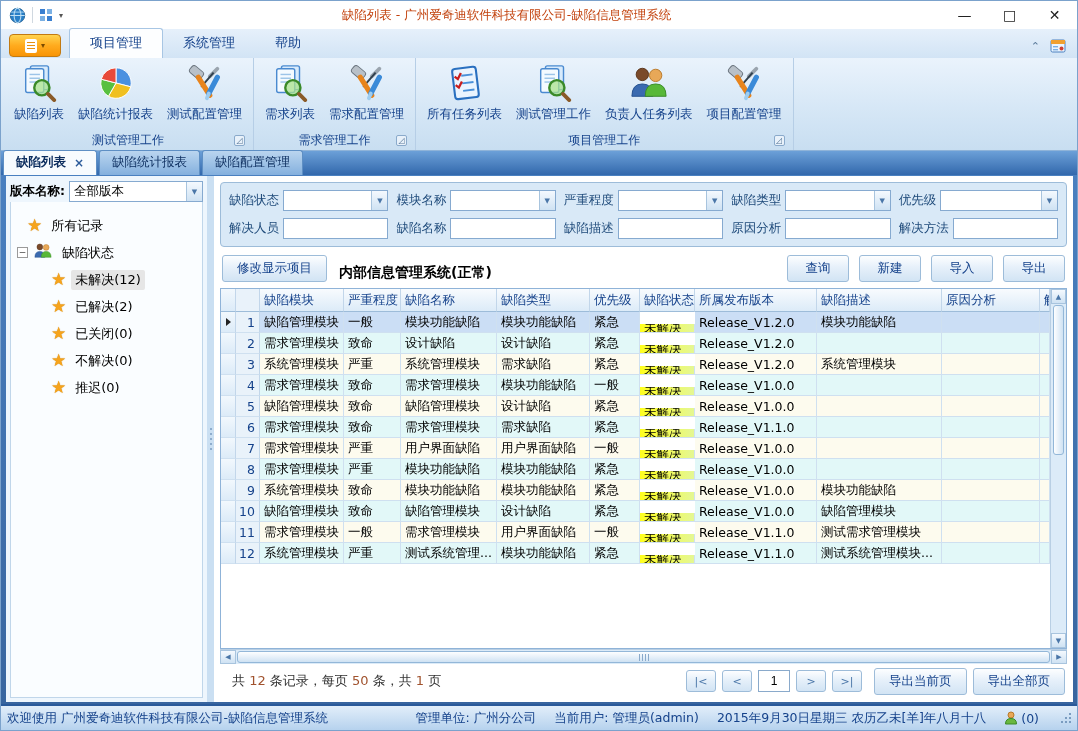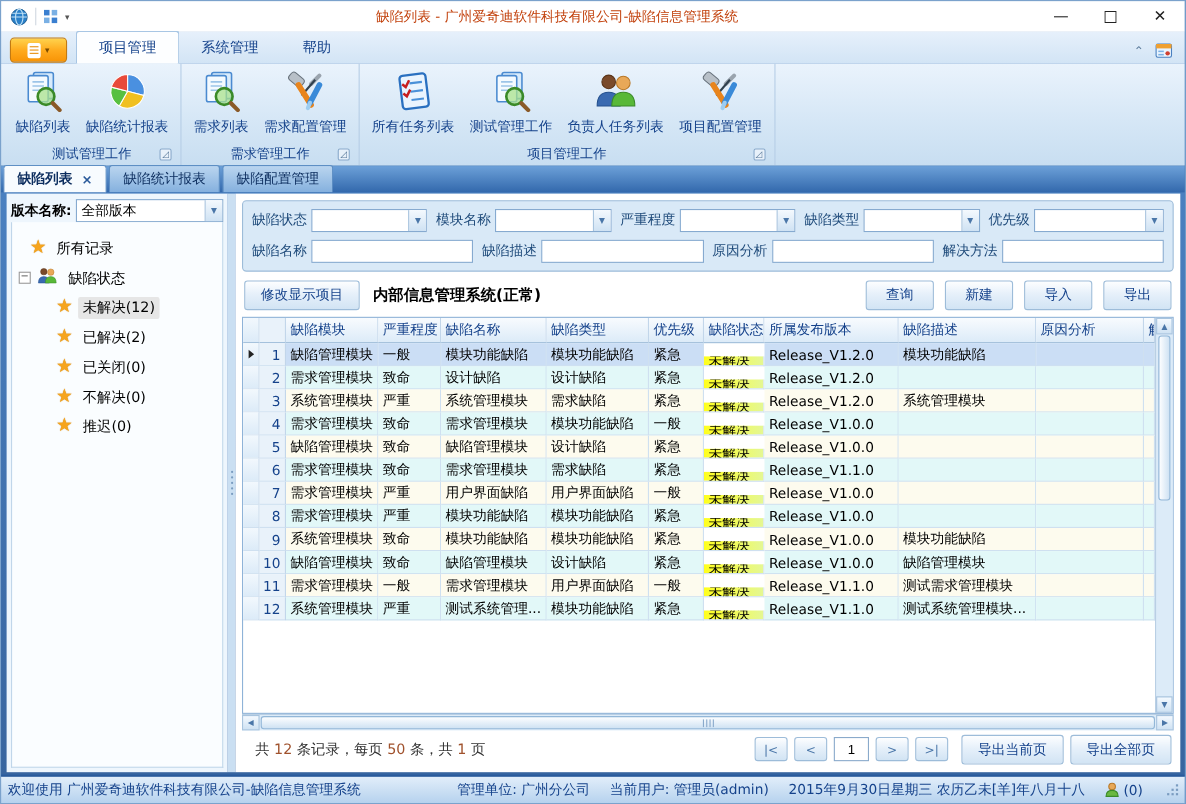--- a/index.html
+++ b/index.html
@@ -70,21 +70,21 @@
   
   .right-panel { flex:1; background:#fff; display:flex; flex-direction:column; padding:6px 6px 4px; min-width:0; }
   .filter-panel { border:1px solid #9dbcd9; border-radius:4px; background:#d9e9f7; padding:7px 8px; display:flex; flex-direction:column; gap:7px; flex:none; }
   .frow { display:flex; gap:8px; }
   .ffield { flex:1; display:flex; align-items:center; gap:4px; min-width:0; }
   .flabel { font-size:12.5px; color:#1e4a7a; white-space:nowrap; }
   .finput { flex:1; height:21px; background:#fff; border:1px solid #86aad0; display:flex; min-width:0; }
   .finput input { flex:1; border:none; outline:none; min-width:0; font-size:12px; padding:0 3px; background:transparent; }
 
   
-  .tbar { display:flex; align-items:center; margin:8px 2px 6px; gap:12px; flex:none; }
+  .tbar { display:flex; align-items:flex-end; margin:8px 2px 6px; gap:12px; flex:none; }
   .btn { padding:4px 14px; background:linear-gradient(#fdfeff,#e6f0fa 45%,#d2e4f4); border:1px solid #9dbcd9; border-radius:3px; color:#15428b; font-size:12.5px; white-space:nowrap; }
   .sys-label { font-weight:bold; font-size:14px; color:#000; }
   .tbar .spacer { flex:1; }
   .tbar .btn.act { min-width:62px; text-align:center; }
 
   
   .grid-wrap { flex:1; border:1px solid #8fb3d8; position:relative; display:flex; flex-direction:column; min-height:0; background:#fff; }
   .grid-scroll { flex:1; overflow:hidden; padding-right:16px; }
   .grow { display:flex; height:21px; }
   .grow.hdr { height:23px;text-align:right; }
@@ -197,20 +197,31 @@
           </div>
           <div class="rbtn">
             <span><svg viewBox="0 0 40 40">
                 <path d="M20 20 L20 4 A16 16 0 0 1 35.5 24 Z" fill="#4a90e0" stroke="#fff"></path>
                 <path d="M20 20 L35.5 24 A16 16 0 0 1 12 34 Z" fill="#f0c020" stroke="#fff"></path>
                 <path d="M20 20 L12 34 A16 16 0 0 1 4.5 16 Z" fill="#58c040" stroke="#fff"></path>
                 <path d="M20 20 L4.5 16 A16 16 0 0 1 20 4 Z" fill="#e84a3a" stroke="#fff"></path>
               </svg></span>
             <span class="rlabel">缺陷统计报表</span>
           </div>
+          <div class="rbtn">
+            <span><svg viewBox="0 0 40 40">
+                <line x1="25" y1="13" x2="33" y2="5" stroke="#9aa4ae" stroke-width="4" stroke-linecap="round"></line>
+                <line x1="29" y1="9" x2="16" y2="24" stroke="#30404e" stroke-width="2"></line>
+                <rect x="4" y="4" width="15" height="9" rx="3" transform="rotate(40 11 8)" fill="#b8c0c8" stroke="#68727c"></rect>
+                <line x1="13" y1="14" x2="25" y2="33" stroke="#e8841c" stroke-width="5.5" stroke-linecap="round"></line>
+                <line x1="33" y1="14" x2="24" y2="31" stroke="#3a8ad8" stroke-width="5.5" stroke-linecap="round"></line>
+                <line x1="24" y1="31" x2="22" y2="36" stroke="#9ecdf0" stroke-width="4" stroke-linecap="round"></line>
+              </svg></span>
+            <span class="rlabel">测试配置管理</span>
+          </div>
         </div>
         <div class="rgroup-footer">测试管理工作<span class="launcher">◿</span></div>
       </div>
       <div class="rgroup">
         <div class="rgroup-buttons">
           <div class="rbtn">
             <span><svg viewBox="0 0 40 40">
                 <rect x="11" y="2" width="19" height="25" rx="2" fill="#d8ebfc" stroke="#4a8ad0" stroke-width="1.5"></rect>
                 <rect x="6" y="5" width="19" height="25" rx="2" fill="#f4faff" stroke="#4a8ad0" stroke-width="1.5"></rect>
                 <line x1="10" y1="11" x2="21" y2="11" stroke="#9cc4e8" stroke-width="1.5"></line>
@@ -390,20 +401,26 @@
             </div>
             <div class="ffield">
               <span class="flabel">优先级</span>
               <div class="finput">
                 <input style="">
                 <span class="dd-arrow">▼</span>
               </div>
             </div>
           </div>
           <div class="frow">
+            <div class="ffield">
+              <span class="flabel">解决人员</span>
+              <div class="finput">
+                <input style="">
+              </div>
+            </div>
             <div class="ffield">
               <span class="flabel">缺陷名称</span>
               <div class="finput">
                 <input style="">
               </div>
             </div>
             <div class="ffield">
               <span class="flabel">缺陷描述</span>
               <div class="finput">
                 <input style="">

